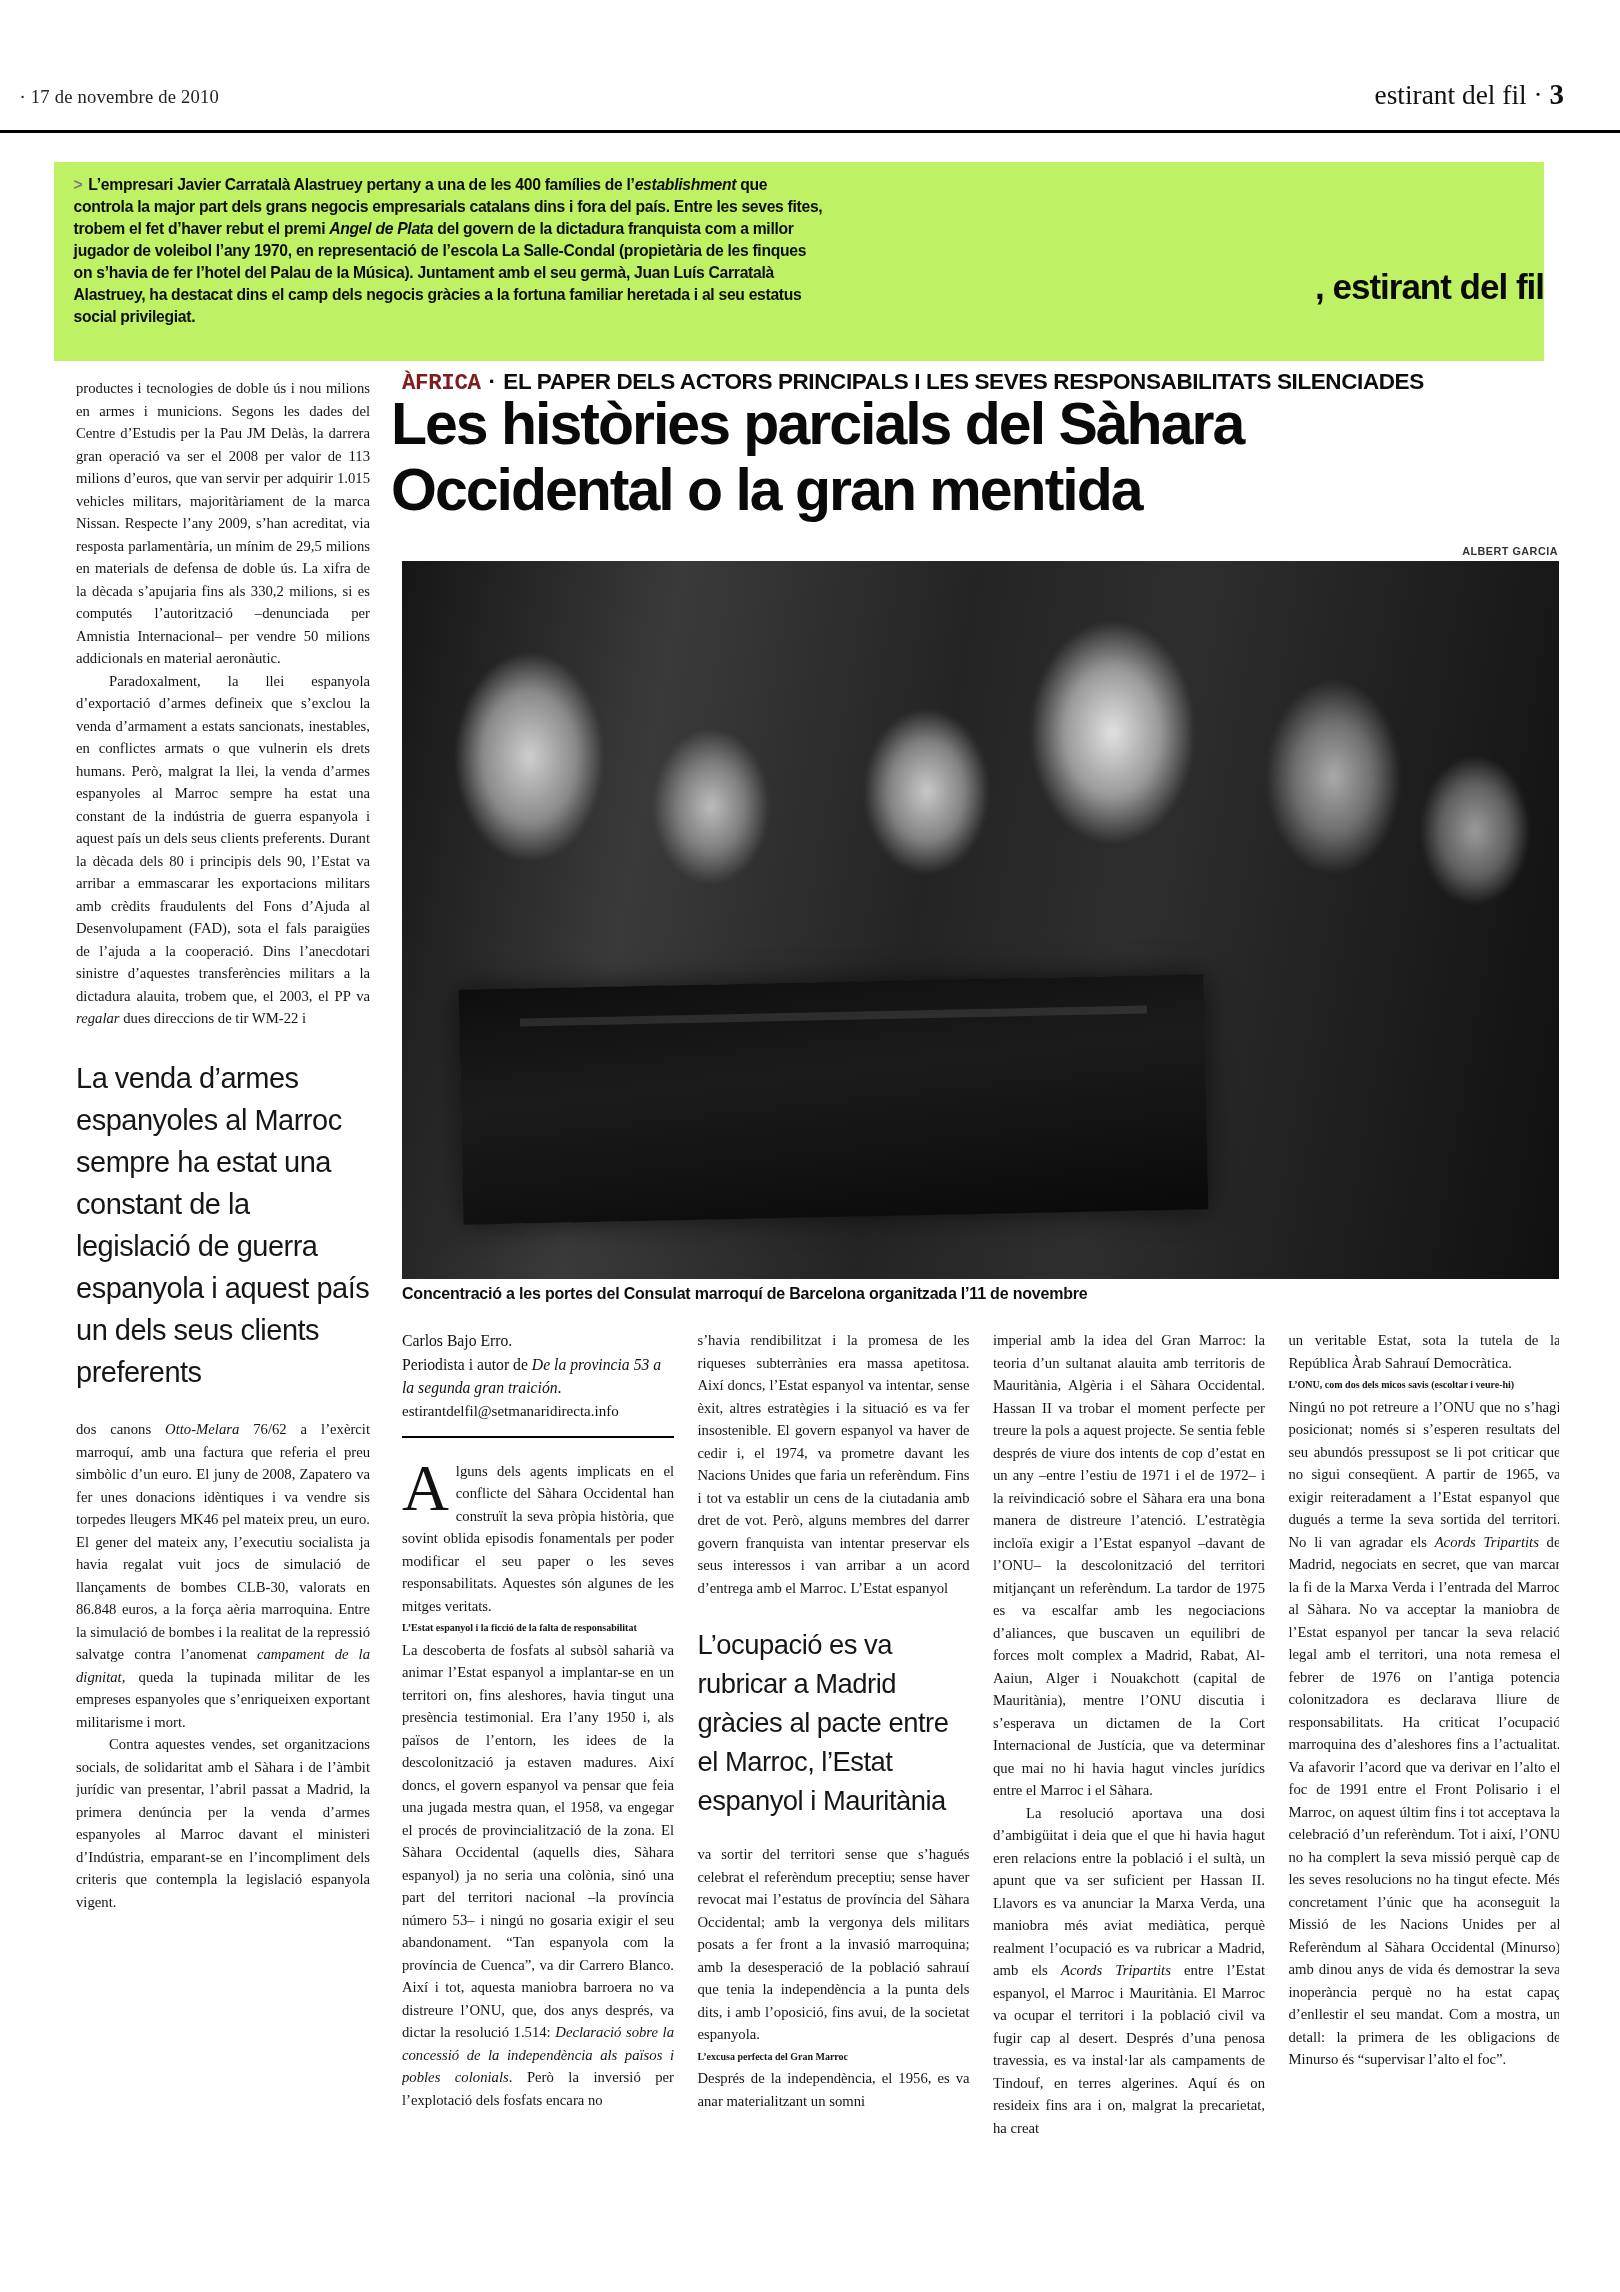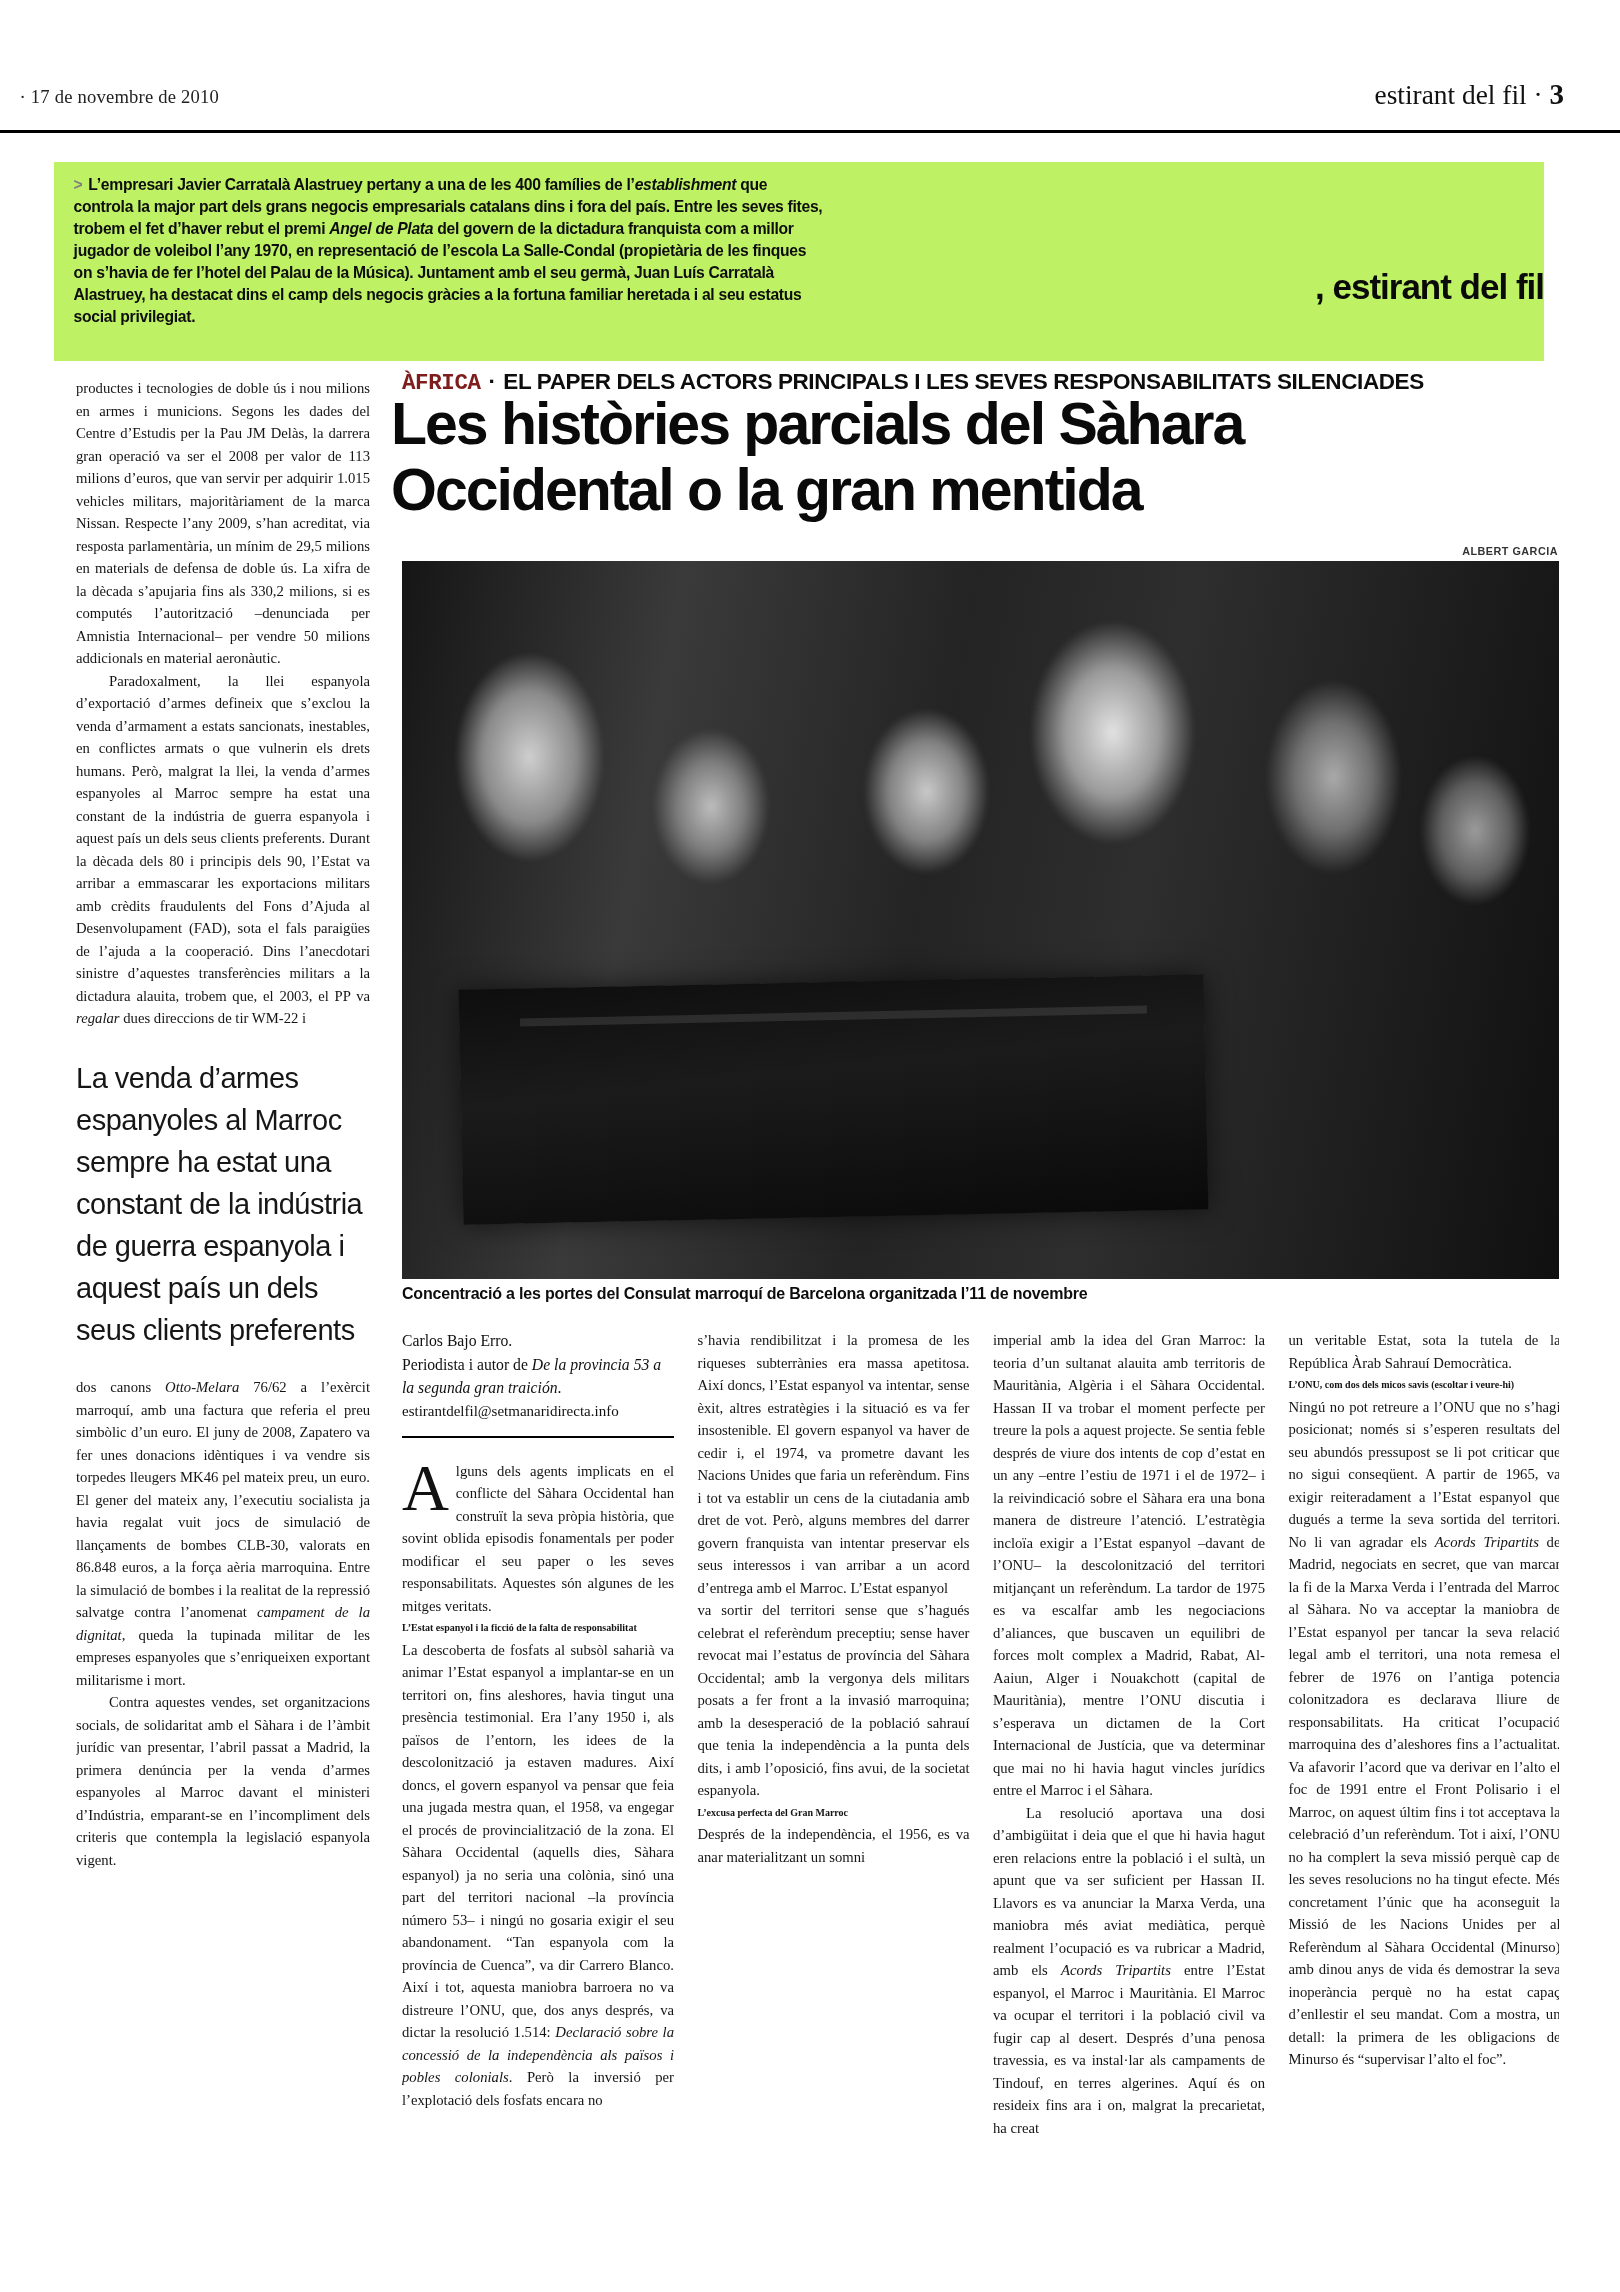--- a/index.html
+++ b/index.html
@@ -105,40 +105,41 @@
     <div class="blob b5"></div>
     <div class="blob b6"></div>
     <div class="banner"></div>
     <div class="fold"></div>
   </div>
   <div class="caption">Concentració a les portes del Consulat marroquí de Barcelona organitzada l’11 de novembre</div>
 
   <div class="left-col body-copy">
     <p>productes i tecnologies de doble ús i nou milions en armes i municions. Segons les dades del Centre d’Estudis per la Pau JM Delàs, la darrera gran operació va ser el 2008 per valor de 113 milions d’euros, que van servir per adquirir 1.015 vehicles militars, majoritàriament de la marca Nissan. Respecte l’any 2009, s’han acreditat, via resposta parlamentària, un mínim de 29,5 milions en materials de defensa de doble ús. La xifra de la dècada s’apujaria fins als 330,2 milions, si es computés l’autorització –denunciada per Amnistia Internacional– per vendre 50 milions addicionals en material aeronàutic.</p>
     <p class="ind"><span>Paradoxalment, la llei espanyola d’exportació d’armes defineix que s’exclou la venda d’armament a estats sancionats, inestables, en conflictes armats o que vulnerin els drets humans. Però, malgrat la llei, la venda d’armes espanyoles al Marroc sempre ha estat una constant de la indústria de guerra espanyola i aquest país un dels seus clients preferents. Durant la dècada dels 80 i principis dels 90, l’Estat va arribar a emmascarar les exportacions militars amb crèdits fraudulents del Fons d’Ajuda al Desenvolupament (FAD), sota el fals paraigües de l’ajuda a la cooperació. Dins l’anecdotari sinistre d’aquestes transferències militars a la dictadura alauita, trobem que, el 2003, el PP va </span><span class="it">regalar</span><span> dues direccions de tir WM-22 i</span></p>
-    <div class="pullquote">La venda d’armes espanyoles al Marroc sempre ha estat una constant de la indústria de guerra espanyola i aquest país un dels seus clients preferents</div>
+    <div class="pullquote">La venda d’armes espanyoles al Marroc sempre ha estat una constant de la legislació de guerra espanyola i aquest país un dels seus clients preferents</div>
     <p><span>dos canons </span><span class="it">Otto-Melara</span><span> 76/62 a l’exèrcit marroquí, amb una factura que referia el preu simbòlic d’un euro. El juny de 2008, Zapatero va fer unes donacions idèntiques i va vendre sis torpedes lleugers MK46 pel mateix preu, un euro. El gener del mateix any, l’executiu socialista ja havia regalat vuit jocs de simulació de llançaments de bombes CLB-30, valorats en 86.848 euros, a la força aèria marroquina. Entre la simulació de bombes i la realitat de la repressió salvatge contra l’anomenat </span><span class="it">campament de la dignitat</span><span>, queda la tupinada militar de les empreses espanyoles que s’enriqueixen exportant militarisme i mort.</span></p>
     <p class="ind">Contra aquestes vendes, set organitzacions socials, de solidaritat amb el Sàhara i de l’àmbit jurídic van presentar, l’abril passat a Madrid, la primera denúncia per la venda d’armes espanyoles al Marroc davant el ministeri d’Indústria, emparant-se en l’incompliment dels criteris que contempla la legislació espanyola vigent.</p>
   </div>
 
   <div class="columns">
 
     <div class="col body-copy">
       <div class="byline">
         <div>Carlos Bajo Erro.</div>
         <div><span>Periodista i autor de </span><span class="it">De la provincia 53 a la segunda gran traición</span><span>.</span></div>
         <div class="mail">estirantdelfil@setmanaridirecta.info</div>
       </div>
       <p><span class="dropcap">A</span><span>lguns dels agents implicats en el conflicte del Sàhara Occidental han construït la seva pròpia història, que sovint oblida episodis fonamentals per poder modificar el seu paper o les seves responsabilitats. Aquestes són algunes de les mitges veritats.</span></p>
       <p class="subhead">L’Estat espanyol i la ficció de la falta de responsabilitat</p>
       <p><span>La descoberta de fosfats al subsòl saharià va animar l’Estat espanyol a implantar-se en un territori on, fins aleshores, havia tingut una presència testimonial. Era l’any 1950 i, als països de l’entorn, les idees de la descolonització ja estaven madures. Així doncs, el govern espanyol va pensar que feia una jugada mestra quan, el 1958, va engegar el procés de provincialització de la zona. El Sàhara Occidental (aquells dies, Sàhara espanyol) ja no seria una colònia, sinó una part del territori nacional –la província número 53– i ningú no gosaria exigir el seu abandonament. “Tan espanyola com la província de Cuenca”, va dir Carrero Blanco. Així i tot, aquesta maniobra barroera no va distreure l’ONU, que, dos anys després, va dictar la resolució 1.514: </span><span class="it">Declaració sobre la concessió de la independència als països i pobles colonials</span><span>. Però la inversió per l’explotació dels fosfats encara no</span></p>
     </div>
 
     <div class="col body-copy">
       <p>s’havia rendibilitzat i la promesa de les riqueses subterrànies era massa apetitosa. Així doncs, l’Estat espanyol va intentar, sense èxit, altres estratègies i la situació es va fer insostenible. El govern espanyol va haver de cedir i, el 1974, va prometre davant les Nacions Unides que faria un referèndum. Fins i tot va establir un cens de la ciutadania amb dret de vot. Però, alguns membres del darrer govern franquista van intentar preservar els seus interessos i van arribar a un acord d’entrega amb el Marroc. L’Estat espanyol</p>
+      <div class="pullquote small">L’ocupació es va rubricar a Madrid gràcies al pacte entre el Marroc, l’Estat espanyol i Mauritània</div>
       <p>va sortir del territori sense que s’hagués celebrat el referèndum preceptiu; sense haver revocat mai l’estatus de província del Sàhara Occidental; amb la vergonya dels militars posats a fer front a la invasió marroquina; amb la desesperació de la població sahrauí que tenia la independència a la punta dels dits, i amb l’oposició, fins avui, de la societat espanyola.</p>
       <p class="subhead">L’excusa perfecta del Gran Marroc</p>
       <p>Després de la independència, el 1956, es va anar materialitzant un somni</p>
     </div>
 
     <div class="col body-copy">
       <p>imperial amb la idea del Gran Marroc: la teoria d’un sultanat alauita amb territoris de Mauritània, Algèria i el Sàhara Occidental. Hassan II va trobar el moment perfecte per treure la pols a aquest projecte. Se sentia feble després de viure dos intents de cop d’estat en un any –entre l’estiu de 1971 i el de 1972– i la reivindicació sobre el Sàhara era una bona manera de distreure l’atenció. L’estratègia incloïa exigir a l’Estat espanyol –davant de l’ONU– la descolonització del territori mitjançant un referèndum. La tardor de 1975 es va escalfar amb les negociacions d’aliances, que buscaven un equilibri de forces molt complex a Madrid, Rabat, Al-Aaiun, Alger i Nouakchott (capital de Mauritània), mentre l’ONU discutia i s’esperava un dictamen de la Cort Internacional de Justícia, que va determinar que mai no hi havia hagut vincles jurídics entre el Marroc i el Sàhara.</p>
       <p class="ind"><span>La resolució aportava una dosi d’ambigüitat i deia que el que hi havia hagut eren relacions entre la població i el sultà, un apunt que va ser suficient per Hassan II. Llavors es va anunciar la Marxa Verda, una maniobra més aviat mediàtica, perquè realment l’ocupació es va rubricar a Madrid, amb els </span><span class="it">Acords Tripartits</span><span> entre l’Estat espanyol, el Marroc i Mauritània. El Marroc va ocupar el territori i la població civil va fugir cap al desert. Després d’una penosa travessia, es va instal·lar als campaments de Tindouf, en terres algerines. Aquí és on resideix fins ara i on, malgrat la precarietat, ha creat</span></p>
     </div>
 

